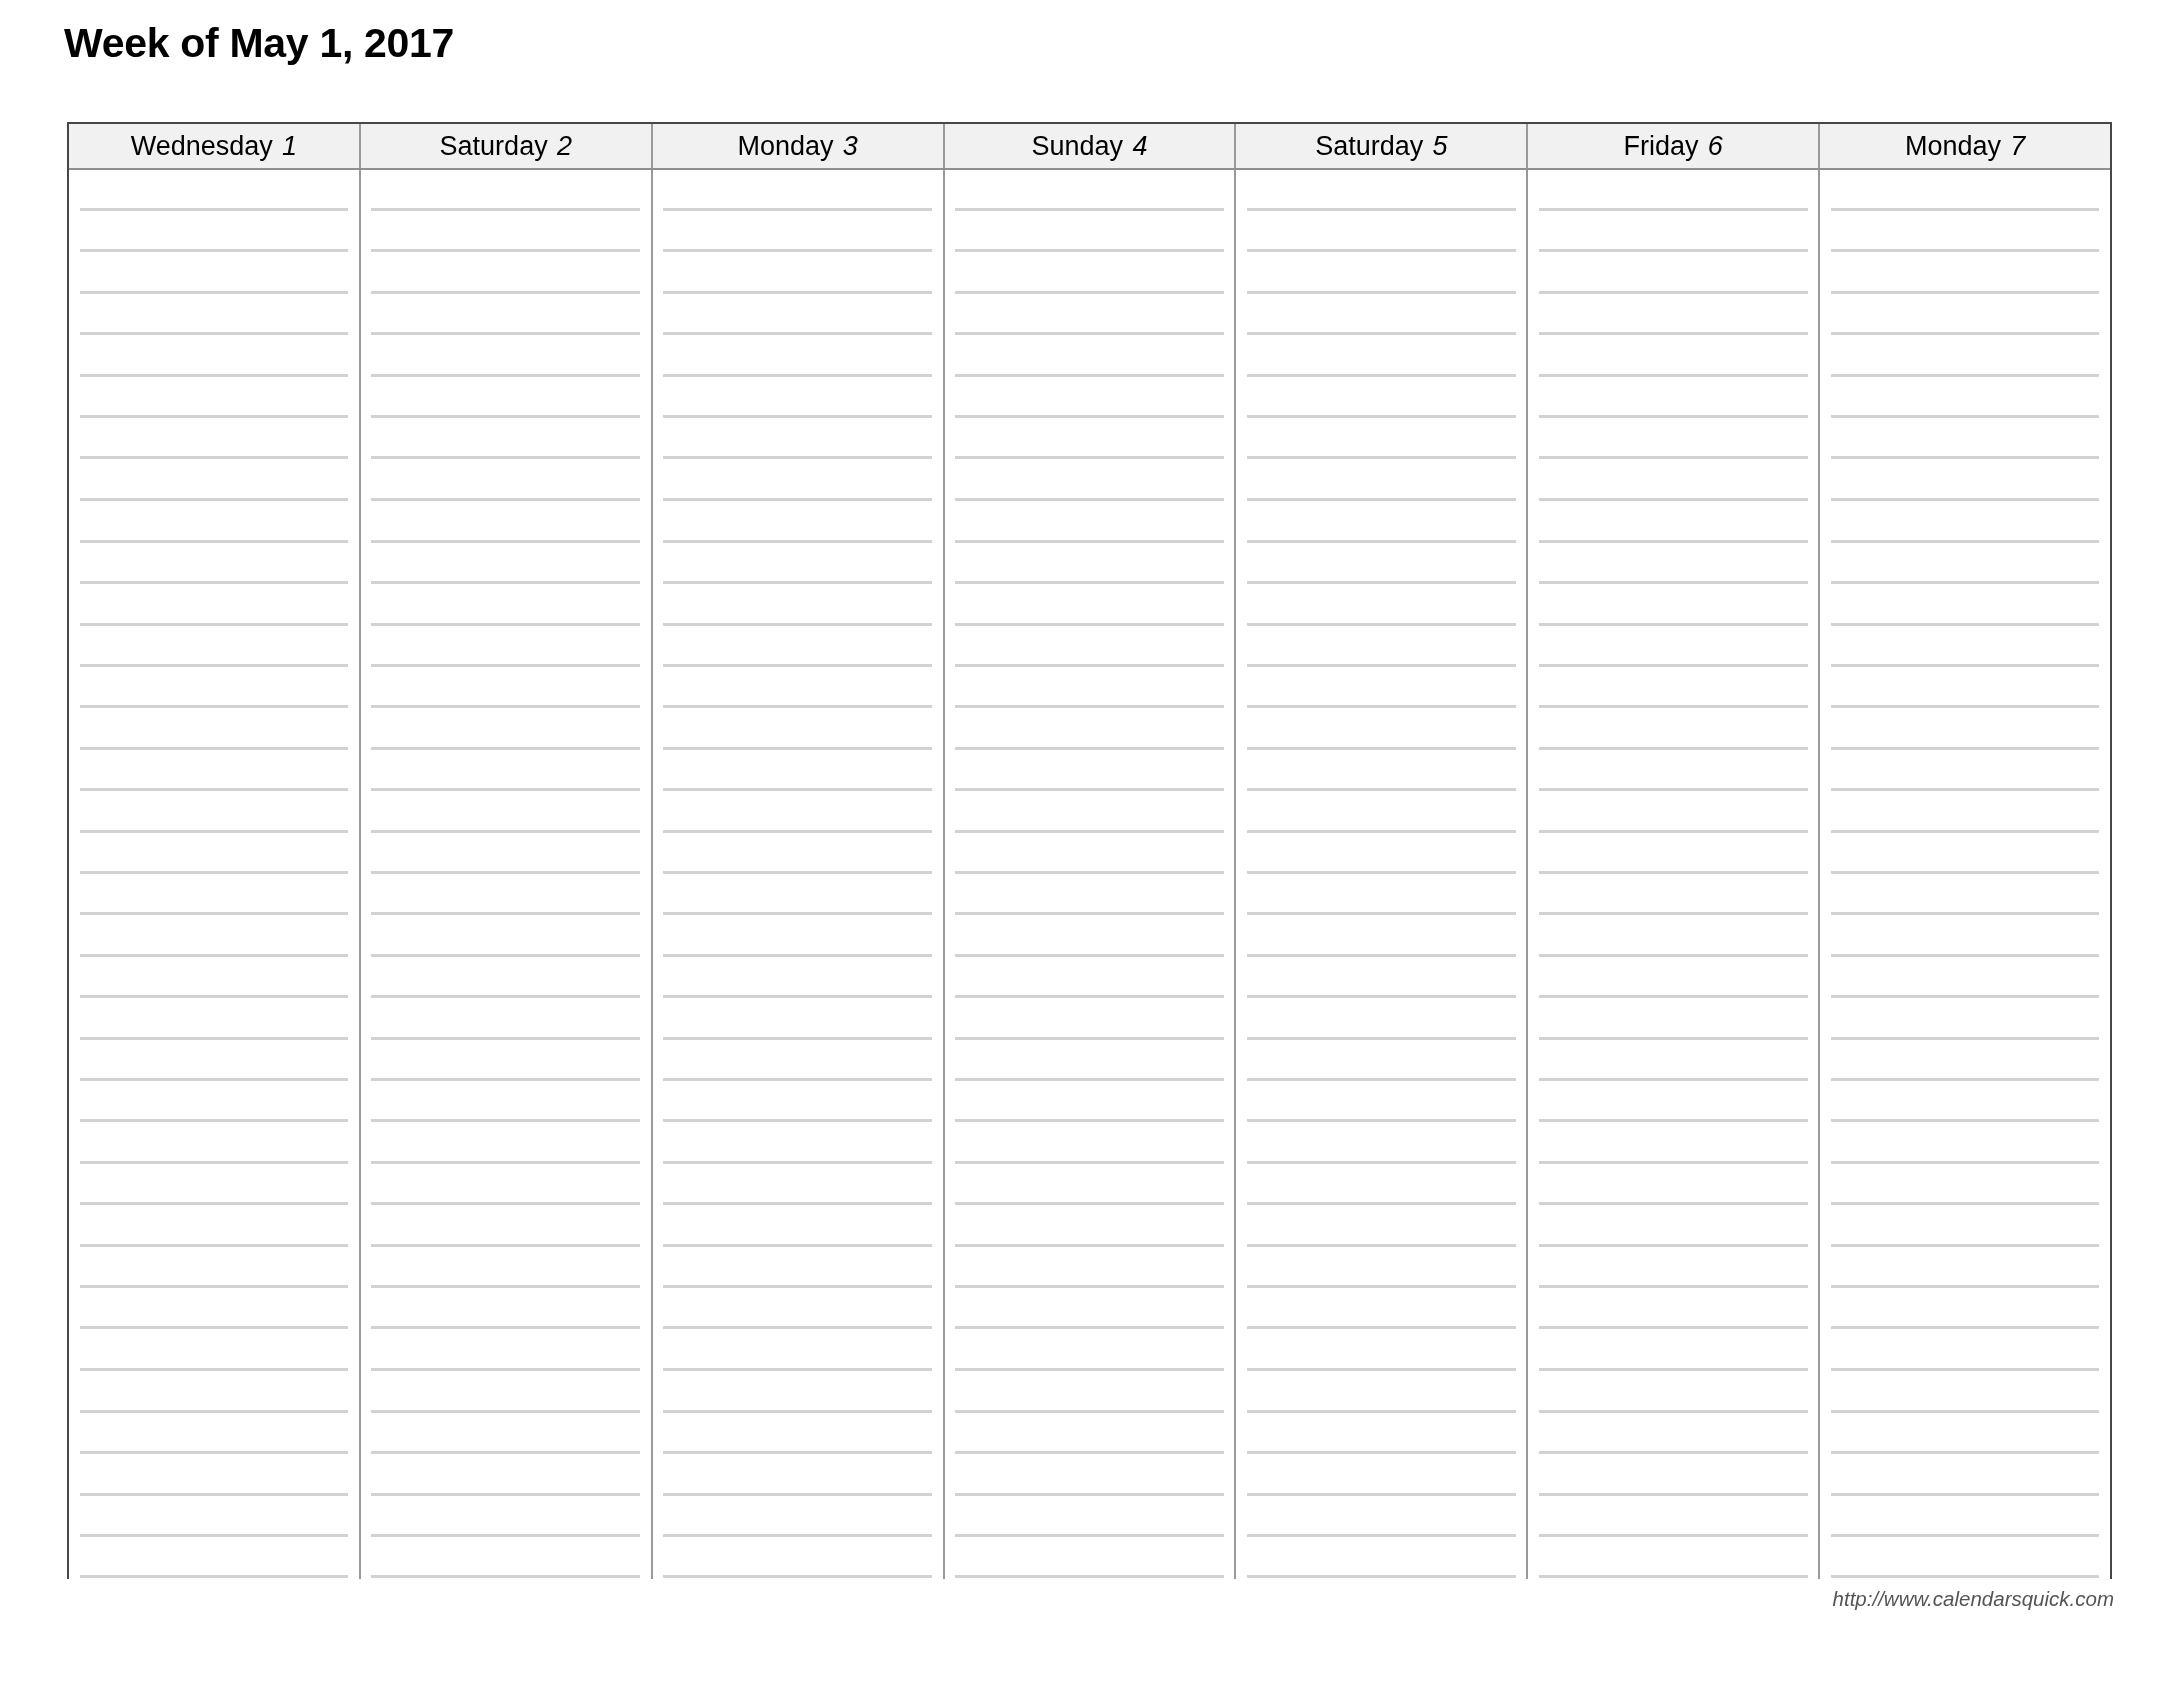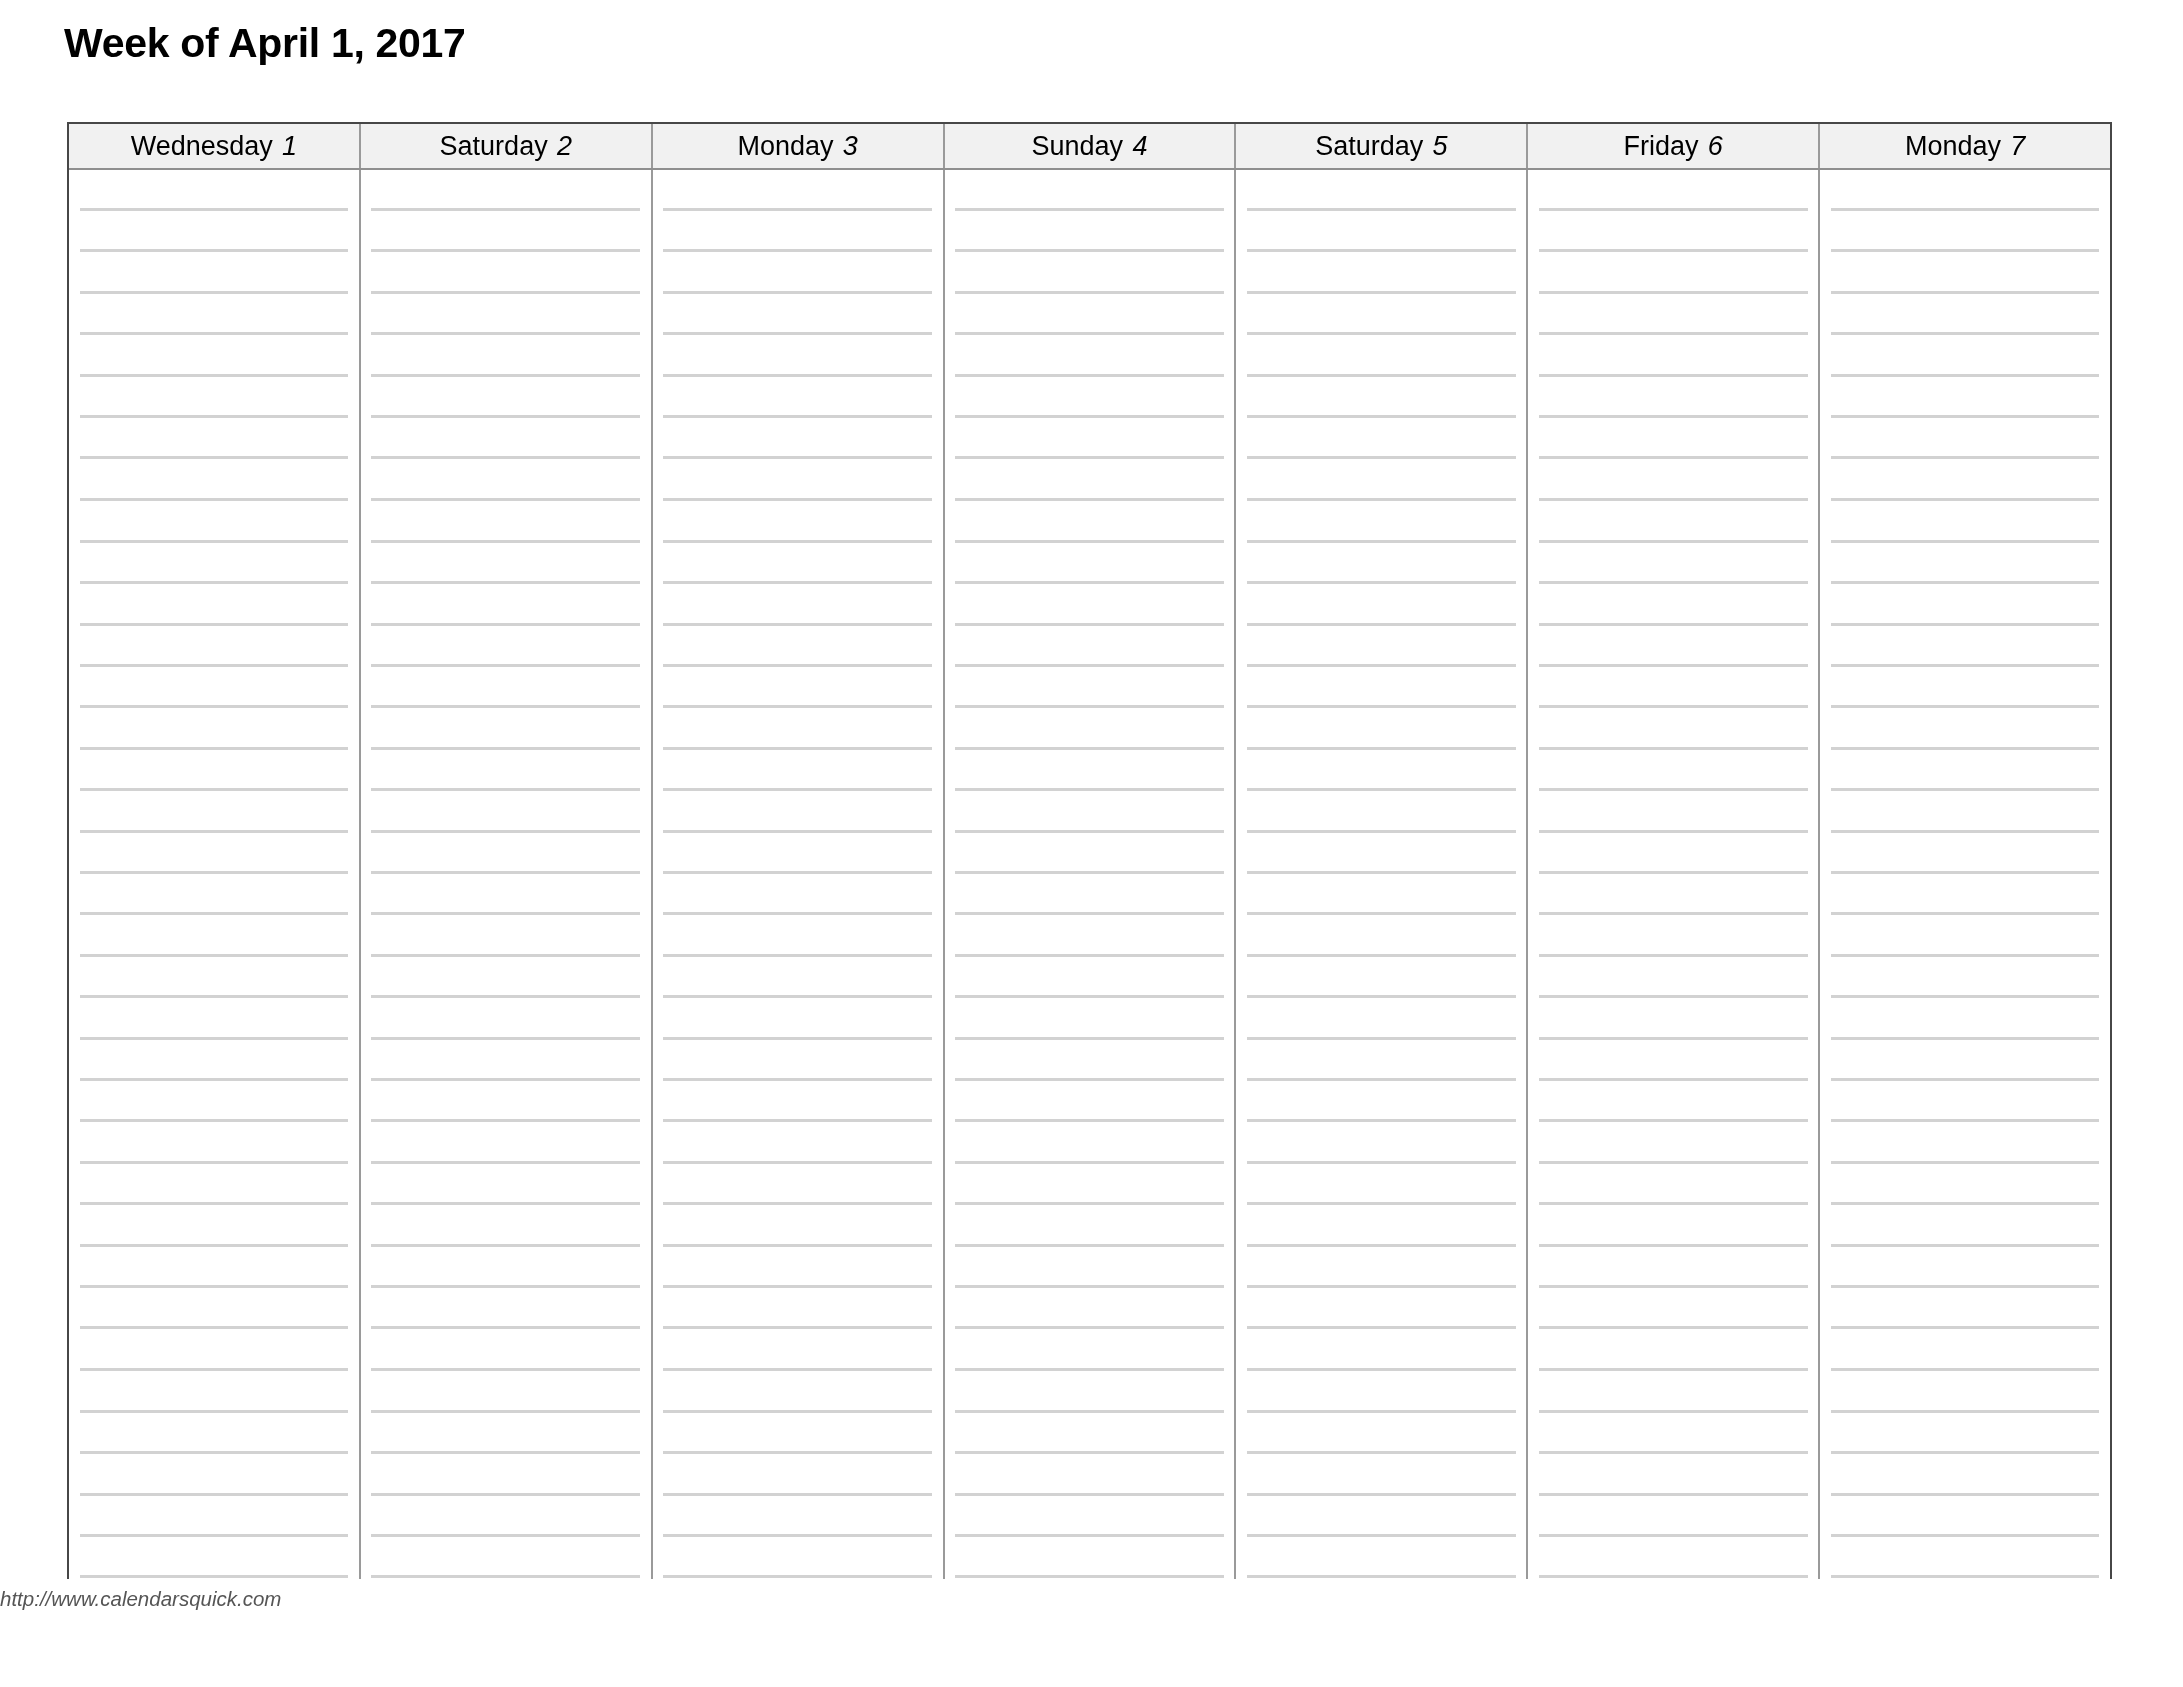--- a/index.html
+++ b/index.html
@@ -113,33 +113,34 @@
     height: 3.3px;
     background: #d2d2d2;
   }
 
   
   #footer-url {
     position: absolute;
     left: 0;
     top: 1587px;
     width: 2114px;
+    text-align: right;
     font-family: "Liberation Sans", sans-serif;
     font-style: italic;
     font-size: 20.5px;
     color: #555555;
     white-space: nowrap;
   }
 </style>
 </head>
 <body>
 
 <div id="page">
 
-  <div id="page-title">Week of April 1, 2017</div>
+  <div id="page-title">Week of May 1, 2017</div>
 
   <div id="calendar">
 
     <div id="header-row">
         <div class="day-header">
           <span class="day-name">Wednesday</span>
           <span class="day-num">1</span>
         </div>
         <div class="day-header">
           <span class="day-name">Saturday</span>

